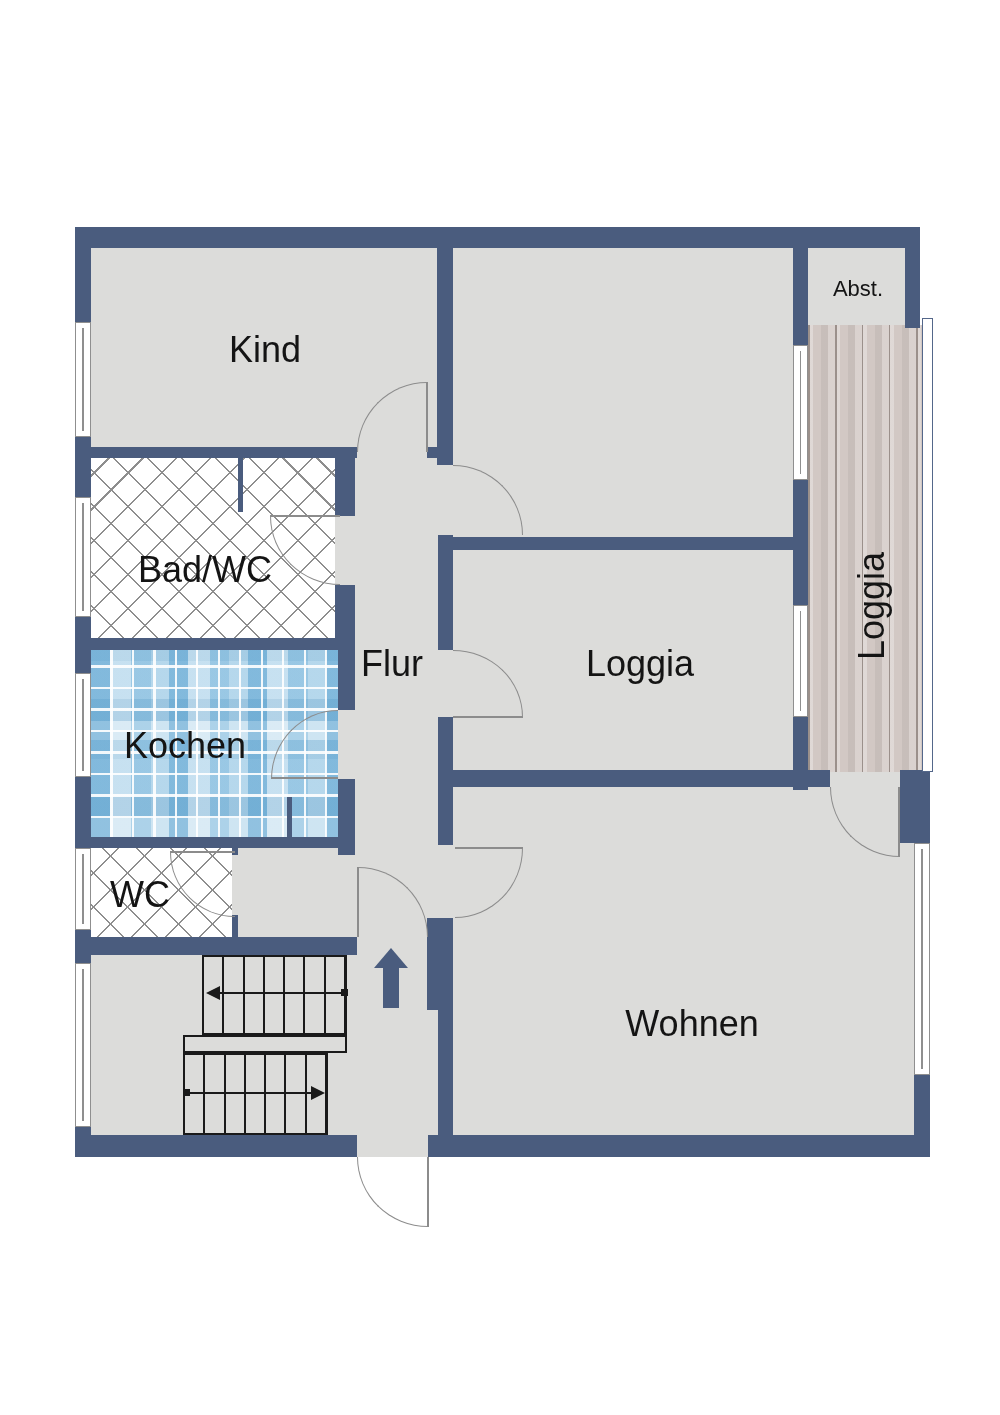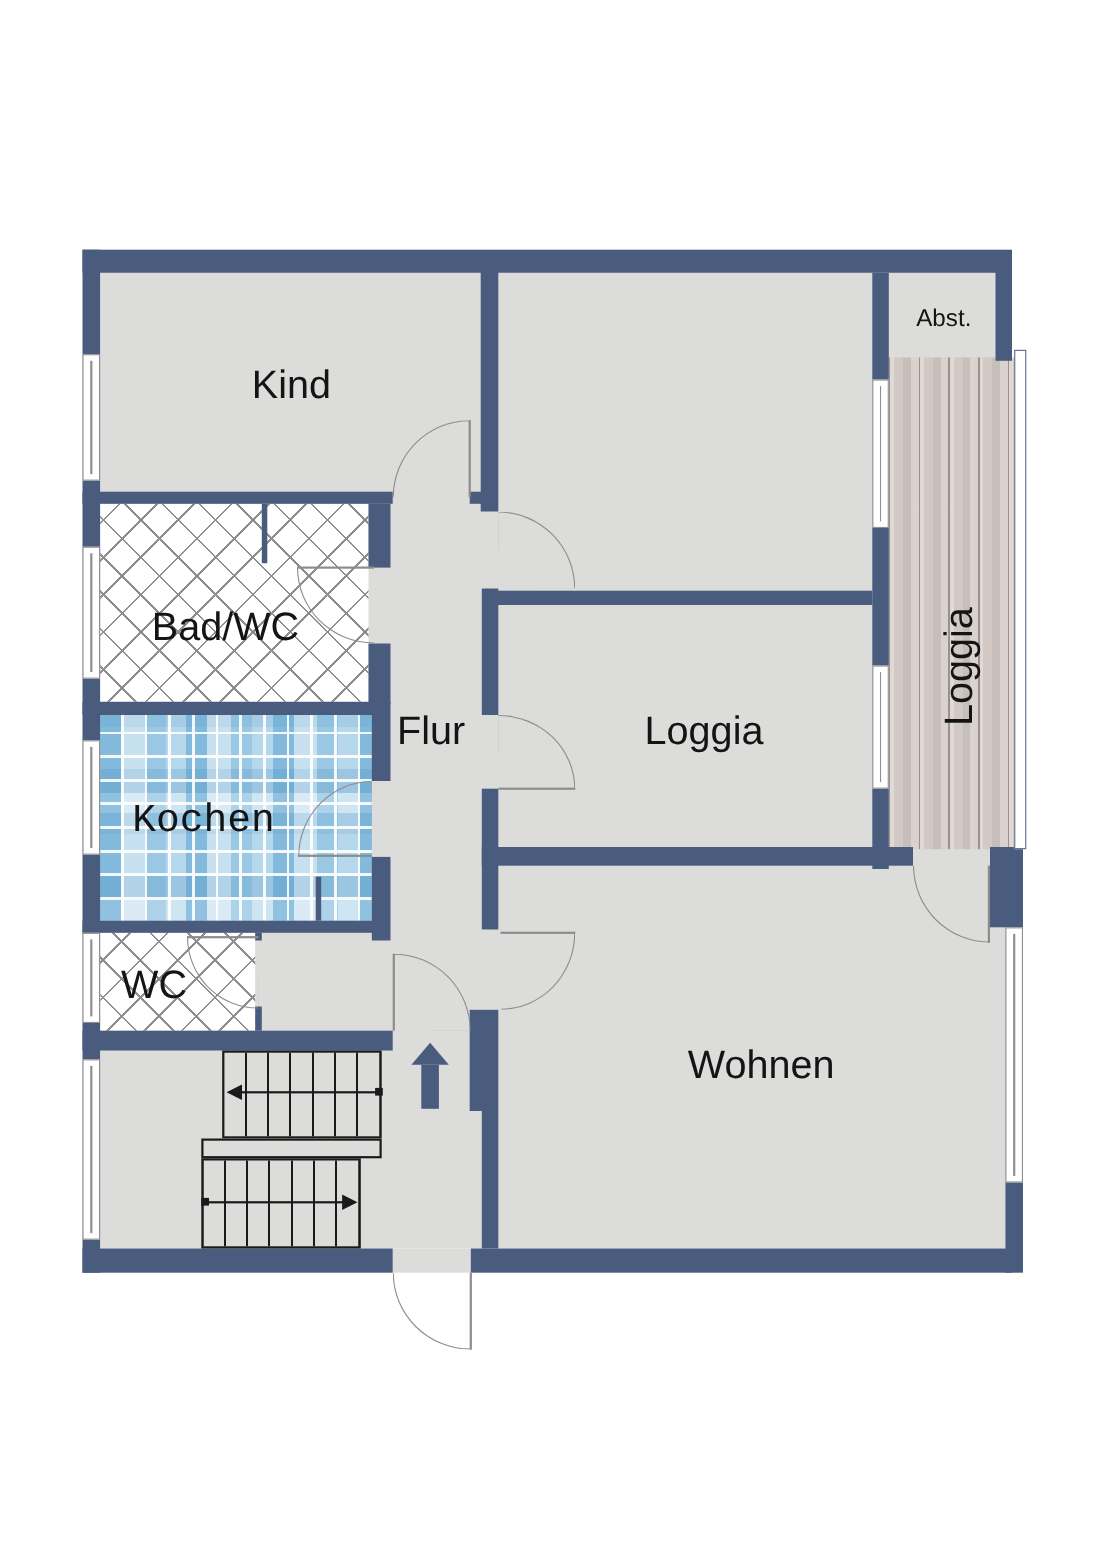--- a/index.html
+++ b/index.html
@@ -136,17 +136,17 @@
 
   <div class="uparrow-head" style="left:374px;top:948px;"></div>
   <div class="uparrow-stem" style="left:383px;top:968px;width:16px;height:40px;"></div>
 
   <span class="room-label" style="left:265px;top:350px;">Kind</span>
   <span class="room-label small" style="left:858px;top:289px;">Abst.</span>
   <span class="room-label rot" style="left:872px;top:606px;">Loggia</span>
   <span class="room-label" style="left:205px;top:570px;">Bad/WC</span>
   <span class="room-label" style="left:392px;top:636px;margin-top:28px;">Flur</span>
   <span class="room-label" style="left:640px;top:664px;">Loggia</span>
-  <span class="room-label" style="left:185px;top:746px;font-family:Liberation Mono, monospace;">Kochen</span>
+  <span class="room-label" style="left:185px;top:746px;">Kochen</span>
   <span class="room-label" style="left:140px;top:895px;">WC</span>
-  <span class="room-label" style="left:692px;top:968px;">Wohnen</span>
+  <span class="room-label" style="left:692px;top:1024px;">Wohnen</span>
 
 </div>
 
 </body></html>

